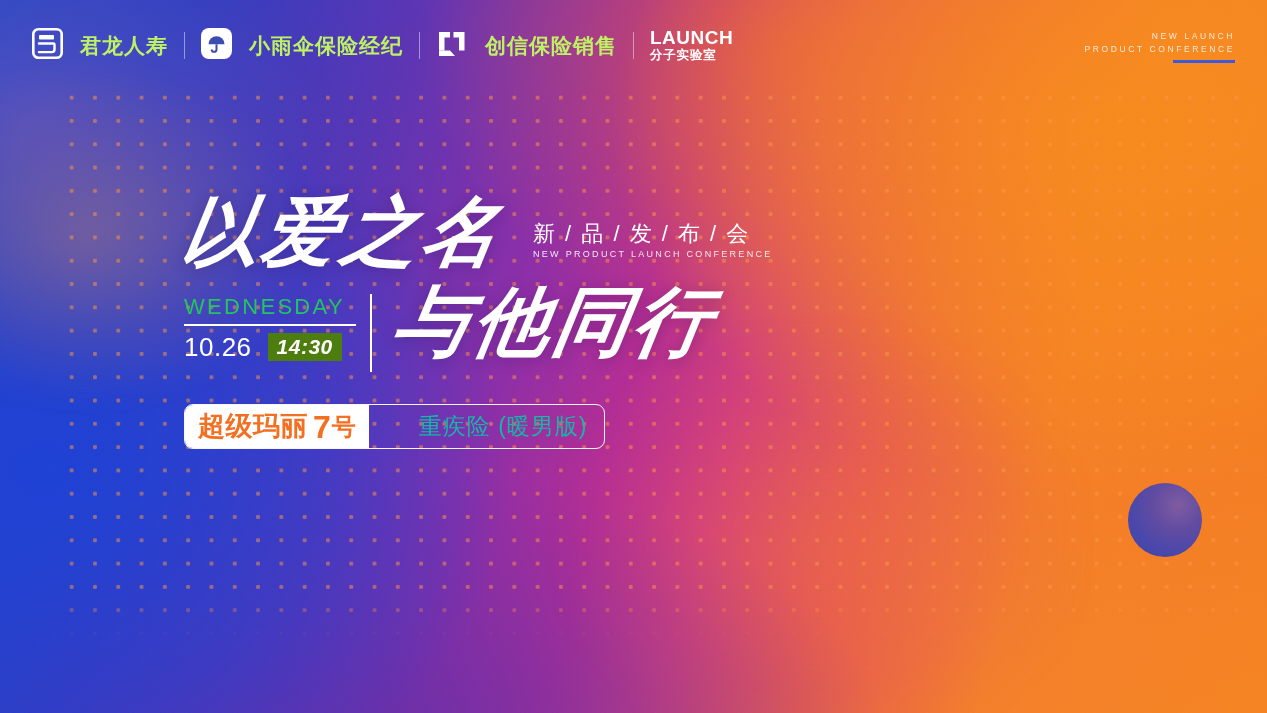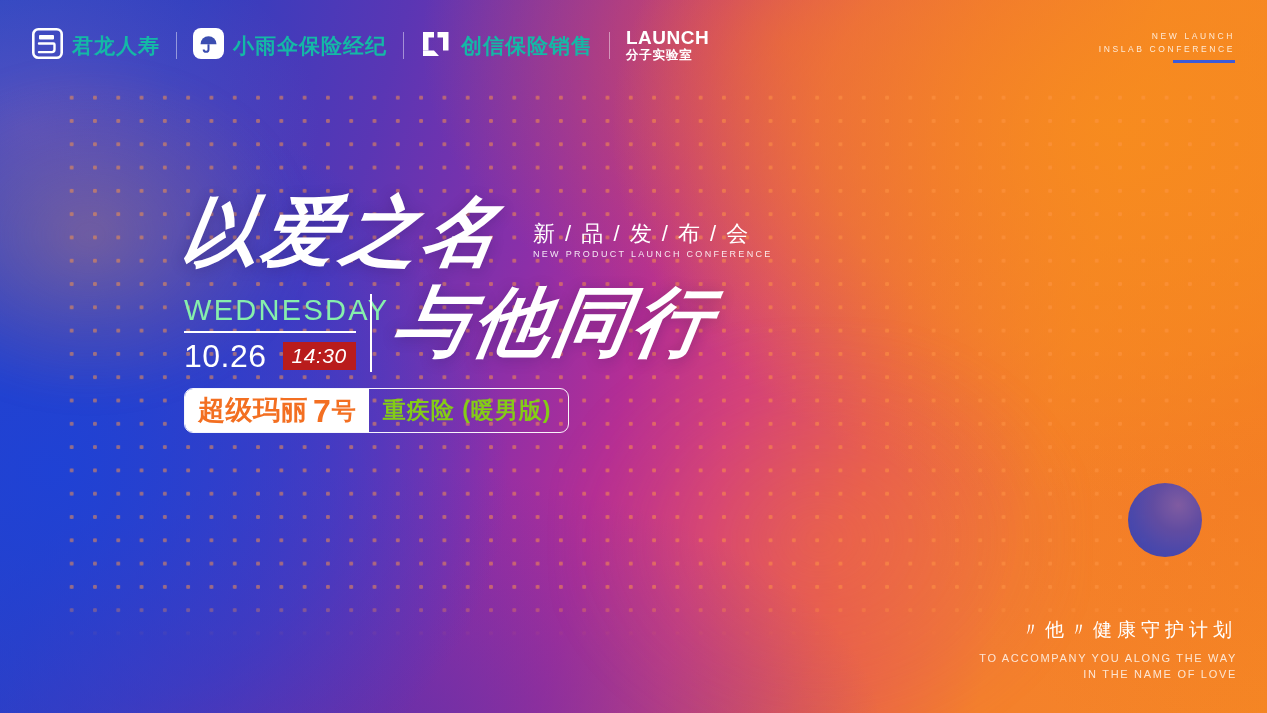--- a/index.html
+++ b/index.html
@@ -61,22 +61,22 @@
   .sphere{
     position:absolute;left:1128px;top:483px;width:74px;height:74px;border-radius:50%;
     background:radial-gradient(circle at 68% 30%, #7a5aa8 0%, #5a4aa8 35%, #3f45b4 70%, #3a42a8 100%);
     opacity:.95;filter:blur(.4px);
   }
   
   .logobar{position:absolute;left:32px;top:25px;display:flex;align-items:center;height:40px;}
   .logo-unit{display:flex;align-items:center;}
   .logo-mark{flex:none;}
   .logo-text{
-    color:#14b8a6;font-size:21px;font-weight:700;letter-spacing:1px;white-space:nowrap;
-    margin-left:9px;line-height:1;
+    color:#bef264;font-size:21px;font-weight:700;letter-spacing:1px;white-space:nowrap;
+    margin-left:17px;line-height:1;
   }
   .logo-sep{
     width:1px;height:27px;background:rgba(255,255,255,.45);margin:0 16px;flex:none;
   }
   .inslab{line-height:1.02;margin-left:0;}
   .inslab .l1{color:#fff;font-size:19px;font-weight:800;letter-spacing:.5px;}
   .inslab .l2{color:#fff;font-size:12.5px;font-weight:700;letter-spacing:.8px;margin-top:1px;}
   
   .eyebrow{
     position:absolute;right:32px;top:30px;text-align:right;
@@ -99,52 +99,52 @@
   .h1-side .cn{
     color:#fff;font-size:22px;letter-spacing:2px;white-space:nowrap;font-weight:400;
   }
   .h1-side .en{
     color:rgba(255,255,255,.88);font-size:9px;letter-spacing:2.3px;white-space:nowrap;
   }
   
   .row2{position:absolute;left:184px;top:292px;display:flex;align-items:flex-start;}
   .dateblk{width:172px;padding-top:4px;}
   .weekday{
-    color:#86efac;font-size:29px;letter-spacing:2.3px;line-height:1;font-weight:400;
+    color:#22c55e;font-size:22px;letter-spacing:2.3px;line-height:1;font-weight:400;
     padding-bottom:6px;
   }
   .drule{height:1.6px;background:#fff;width:100%;}
   .dbot{display:flex;align-items:center;margin-top:7px;}
-  .dnum{color:#fff;font-size:32px;font-weight:400;letter-spacing:.5px;line-height:1;}
+  .dnum{color:#fff;font-size:26px;font-weight:400;letter-spacing:.5px;line-height:1;}
   .dtime{
-    background:#b91c1c;color:#fff;font-size:21px;font-weight:400;font-style:italic;
+    background:#4d7c0f;color:#fff;font-size:21px;font-weight:700;font-style:italic;
     padding:3px 9px 4px;margin-left:16px;line-height:1;letter-spacing:.5px;
   }
   .vrule{width:2.4px;height:78px;background:#fff;margin:0 22px 0 14px;margin-top:2px;}
   .h2-cn{
     color:#fff;font-size:76px;font-weight:800;letter-spacing:4px;line-height:.95;
     font-style:italic;transform:skewX(-9deg);white-space:nowrap;
     text-shadow:0 2px 14px rgba(40,20,80,.28);
     margin-top:-6px;
   }
   
   .badge{
-    position:absolute;left:184px;top:388px;display:flex;align-items:stretch;height:45px;
-    border:1.8px solid rgba(255,255,255,.95);border-radius:9px;overflow:hidden;
+    position:absolute;left:184px;top:404px;display:flex;align-items:stretch;height:45px;
+    border:1.8px solid rgba(255,255,255,.95);border-radius:9px;overflow:hidden;gap:36px;
   }
   .badge-l{
     background:#fff;display:flex;align-items:center;padding:0 13px;
   }
   .badge-l .t1{color:#f36f21;font-size:27px;font-weight:800;letter-spacing:.5px;line-height:1;}
   .badge-l .t2{color:#f36f21;font-size:32px;font-weight:800;margin:0 1px 0 5px;line-height:1;}
   .badge-l .t3{color:#f36f21;font-size:24px;font-weight:800;line-height:1;}
   .badge-r{
     display:flex;align-items:center;padding:0 16px 0 14px;
   }
-  .badge-r span{color:#84cc16;font-size:23px;font-weight:700;letter-spacing:1px;line-height:1;}
+  .badge-r span{color:#14b8a6;font-size:23px;font-weight:400;letter-spacing:1px;line-height:1;}
   
   .slogan{position:absolute;right:30px;bottom:30px;text-align:right;}
   .slogan .cn{
     color:#fff;font-size:19px;letter-spacing:5px;line-height:1.3;white-space:nowrap;font-weight:400;
   }
   .slogan .en1,.slogan .en2{
     color:rgba(255,255,255,.80);font-size:11px;letter-spacing:1.7px;line-height:1.45;white-space:nowrap;
   }
   .slogan .en1{margin-top:8px;}
   
@@ -216,21 +216,21 @@
       <div>
         <div class="l1">LAUNCH</div>
         <div class="l2">分子实验室</div>
       </div>
     </div>
 
   </div>
 
   <div class="eyebrow">
     <div class="e1">NEW LAUNCH</div>
-    <div class="e2">INSLAB CONFERENCE</div>
+    <div class="e2">PRODUCT CONFERENCE</div>
     <div class="bar"></div>
   </div>
 
   <div class="h1-row">
     <div class="h1-cn">以爱之名</div>
     <div class="h1-side">
       <div class="cn">新 / 品 / 发 / 布 / 会</div>
       <div class="en">NEW PRODUCT LAUNCH CONFERENCE</div>
     </div>
   </div>
@@ -252,20 +252,15 @@
     <div class="badge-l">
       <span class="t1">超级玛丽</span>
       <span class="t2">7</span>
       <span class="t3">号</span>
     </div>
     <div class="badge-r">
       <span>重疾险 (暖男版)</span>
     </div>
   </div>
 
-  <div class="slogan">
-    <div class="cn">〃他〃健康守护计划</div>
-    <div class="en1">TO ACCOMPANY YOU ALONG THE WAY</div>
-    <div class="en2">IN THE NAME OF LOVE</div>
-  </div>
 
 
 </div>
 
 </body></html>

